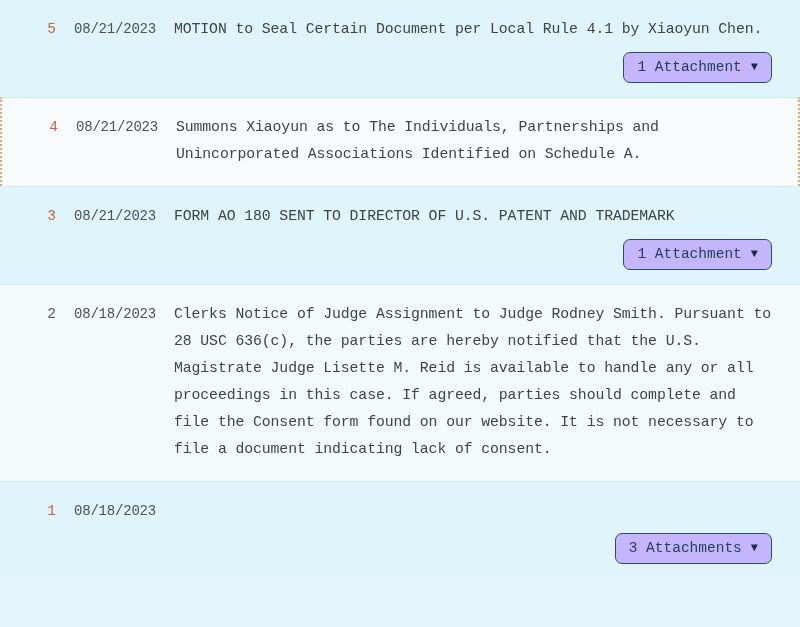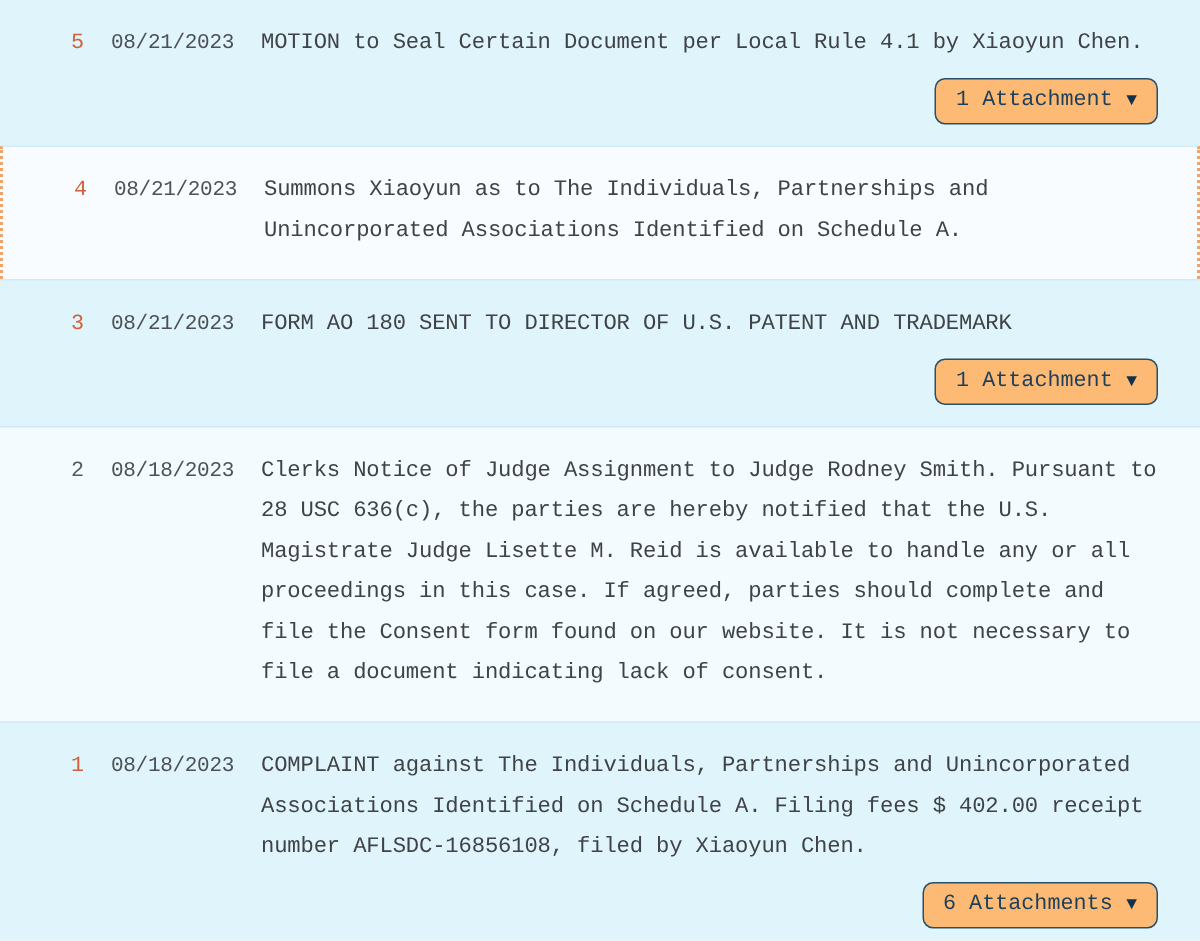--- a/index.html
+++ b/index.html
@@ -150,21 +150,21 @@
     display: flex;
     justify-content: flex-end;
     padding-right: 28px;
     padding-top: 9px;
     padding-bottom: 14px;
   }
   .attach-btn {
     display: inline-flex;
     align-items: center;
     gap: 9px;
-    background: #fdba74;
+    background: #c4b5fd;
     border: 1.4px solid #27506e;
     border-radius: 7px;
     padding: 4px 13px 5px 13px;
     font-family: "Liberation Mono", "DejaVu Sans Mono", monospace;
     font-size: 14.5px;
     line-height: 20px;
     color: #1d3f5c;
     cursor: pointer;
     white-space: nowrap;
   }
@@ -236,26 +236,23 @@
 proceedings in this case. If agreed, parties should complete and
 file the Consent form found on our website. It is not necessary to
 file a document indicating lack of consent.</div>
         </div>
         <div class="row-pad"></div>
       </div>
       <div class="row sep-top">
         <div class="row-body">
           <div class="col-num">1</div>
           <div class="col-date">08/18/2023</div>
-          <div class="col-text">COMPLAINT against The Individuals, Partnerships and Unincorporated
-Associations Identified on Schedule A. Filing fees $ 402.00 receipt
-number AFLSDC-16856108, filed by Xiaoyun Chen.</div>
         </div>
         <div class="attach-wrap">
           <button class="attach-btn">
-            <span>6 Attachments</span>
+            <span>3 Attachments</span>
             <span class="caret">▼</span>
           </button>
         </div>
       </div>
     </div>
 
 </div>
 
 </body></html>

